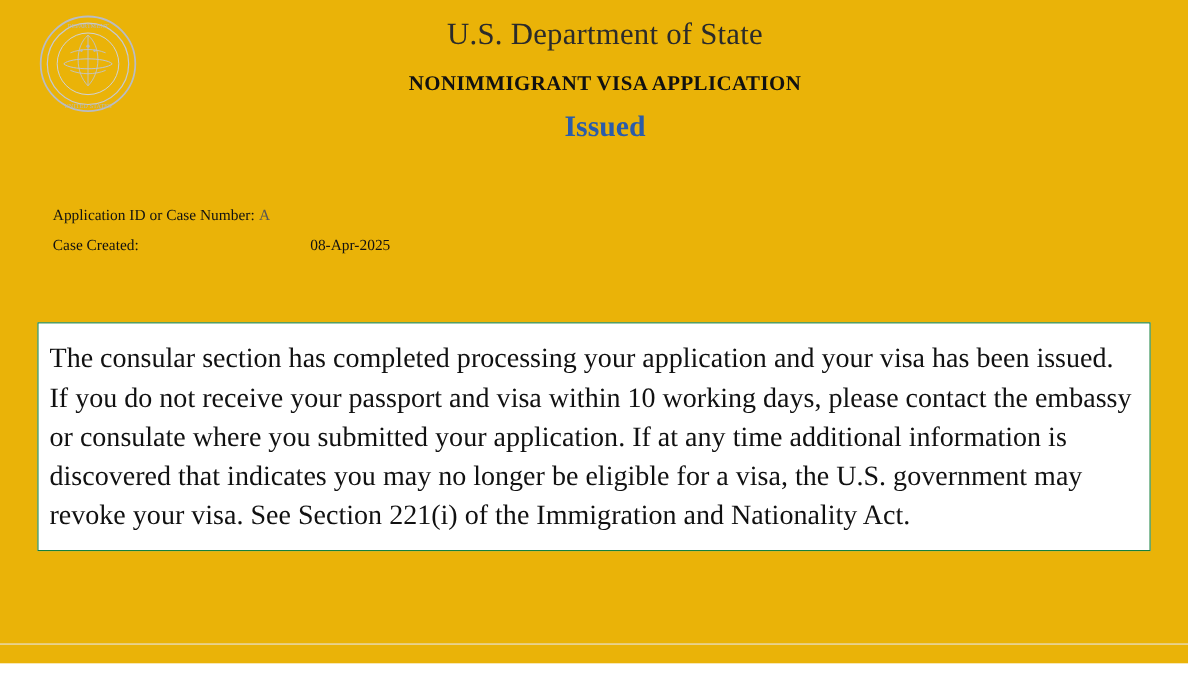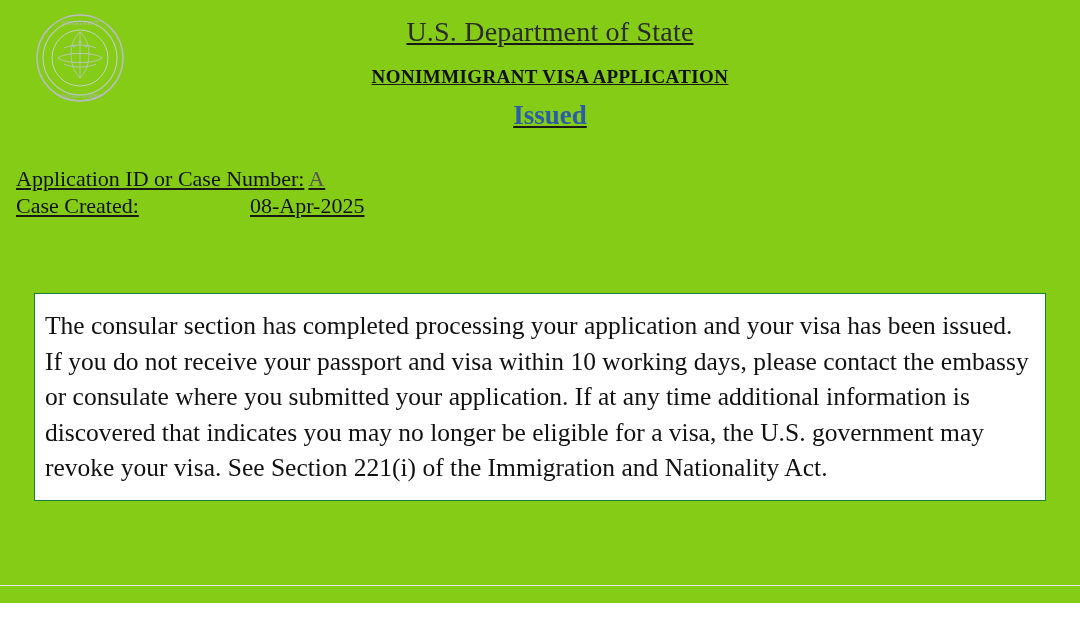--- a/index.html
+++ b/index.html
@@ -11,23 +11,22 @@
     width: 1080px;
     height: 621px;
     font-family: "Liberation Serif", serif;
     color: #1a1a1a;
     overflow: hidden;
   }
   .page {
     position: relative;
     width: 1080px;
     height: 603px;
-    background: #84cc16;
+    background: #eab308;
     box-sizing: border-box;
-    text-decoration: underline;
   }
 
   
   .header {
     position: relative;
     padding-top: 12px;
     height: 132px;
     box-sizing: border-box;
   }
   .seal {
@@ -62,23 +61,23 @@
   .status {
     font-size: 27px;
     font-weight: bold;
     color: #2a5caa;
     margin: 12px 0 0 0;
     line-height: 1.15;
   }
 
   
   .meta {
-    margin-top: 34px;
-    padding-left: 16px;
-    font-size: 22px;
+    margin-top: 52px;
+    padding-left: 48px;
+    font-size: 14px;
     line-height: 26.5px;
     color: #111111;
   }
   .meta-row {
     display: flex;
     align-items: baseline;
   }
   .meta-label {
     width: 234px;
     flex: 0 0 234px;

